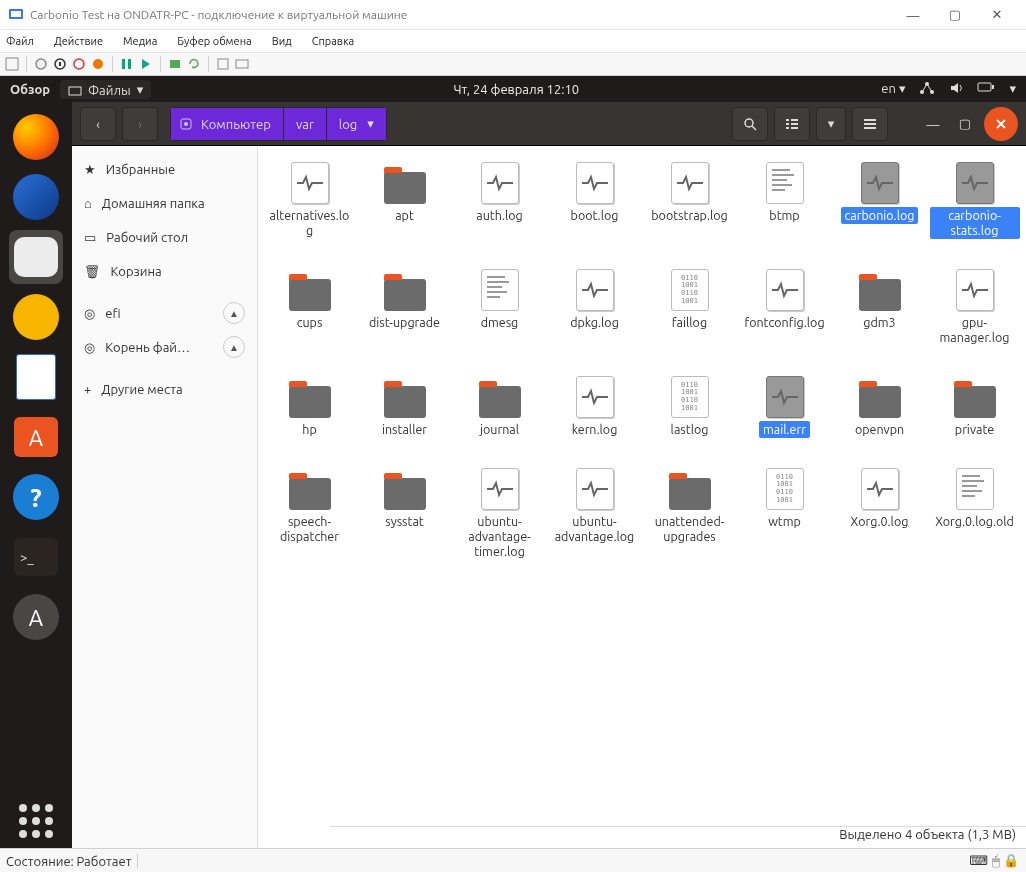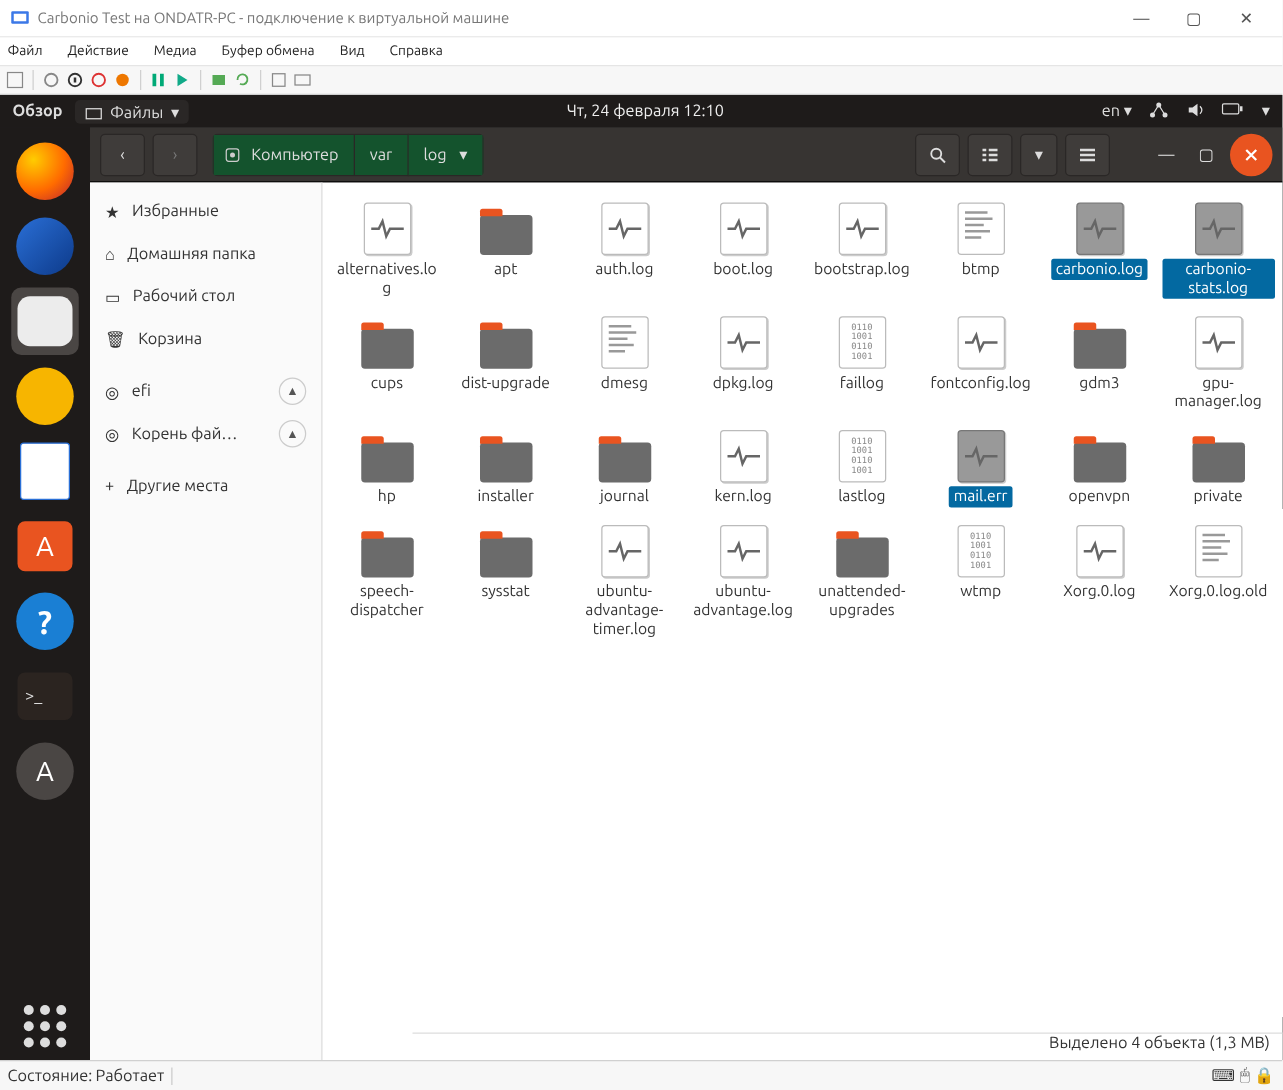--- a/index.html
+++ b/index.html
@@ -29,33 +29,33 @@
 .dock .app .bubble{width:46px;height:46px;border-radius:50%;display:flex;align-items:center;justify-content:center}
 .dock .spacer{flex:1}
 .dock .grid3{width:34px;height:34px;display:grid;grid-template-columns:repeat(3,8px);grid-template-rows:repeat(3,8px);gap:5px}
 .dock .grid3 span{background:#ddd;border-radius:50%}
 
 .files{position:absolute;left:72px;top:26px;right:0;bottom:0;background:#2b2b2b;display:flex;flex-direction:column}
 .files-tb{height:44px;background:#373432;display:flex;align-items:center;padding:0 8px;gap:6px;border-bottom:1px solid #000}
 .sq{height:34px;background:#3f3c3a;border:1px solid #2a2726;border-radius:4px;display:flex;align-items:center;justify-content:center;color:#ddd}
 .nav-back,.nav-fwd{width:36px}
 .pathbar{display:flex;gap:0;border-radius:4px;overflow:hidden}
-.pathseg{height:34px;background:#14532d;border:1px solid #2a2726;border-left:0;display:flex;align-items:center;padding:0 12px;color:#ddd;font-size:13px}
+.pathseg{height:34px;background:#6d28d9;border:1px solid #2a2726;border-left:0;display:flex;align-items:center;padding:0 12px;color:#ddd;font-size:13px}
 .pathbar .pathseg:first-child{border-left:1px solid #2a2726;padding-left:8px;gap:8px}
 .tb-spacer{flex:1}
 .win-close{width:34px;height:34px;border-radius:50%;background:#e95420;display:flex;align-items:center;justify-content:center}
 .files-body{flex:1;display:flex;background:#fff;overflow:hidden}
 .sidebar{width:186px;background:#fafafa;border-right:1px solid #ddd;padding-top:6px}
 .side-row{height:34px;display:flex;align-items:center;padding:0 12px;gap:10px;color:#333;font-size:13.5px}
 .side-row .eject{margin-left:auto;width:22px;height:22px;border:1px solid #ccc;border-radius:50%;display:flex;align-items:center;justify-content:center;font-size:10px;color:#555}
 .grid{flex:1;overflow:auto;padding:10px 4px}
-.grid-inner{display:grid;grid-template-columns:repeat(8,1fr);gap:4px 0}
+.grid-inner{display:grid;grid-template-columns:repeat(8,1fr);gap:20px 0}
 .item{display:flex;flex-direction:column;align-items:center;padding:4px 2px;text-align:center}
 .item .lbl{font-size:12.5px;color:#333;margin-top:3px;padding:1px 4px;border-radius:2px;line-height:1.2;max-width:90px;word-wrap:break-word}
-.item.sel .lbl{background:#0369a1;color:#fff}
+.item.sel .lbl{background:#3b82f6;color:#fff}
 .ico-box{width:48px;height:44px;display:flex;align-items:flex-end;justify-content:center;position:relative}
 
 .folder{width:42px;height:32px;background:#6b6b6b;border-radius:3px;position:relative}
 .folder:before{content:"";position:absolute;top:-5px;left:0;width:18px;height:6px;background:#e95420;border-radius:2px 2px 0 0}
 .logfile{width:38px;height:42px;background:#fff;border:1px solid #bbb;border-radius:3px;box-shadow:1px 1px 0 #ccc;display:flex;align-items:center;justify-content:center}
 .logfile.sel{background:#999;border-color:#777}
 .binfile{width:38px;height:42px;background:#fff;border:1px solid #bbb;border-radius:3px;display:flex;flex-direction:column;align-items:center;justify-content:center;font-family:monospace;font-size:7px;color:#888;line-height:1.1}
 .txtfile{width:38px;height:42px;background:#fff;border:1px solid #bbb;border-radius:3px;display:flex;flex-direction:column;padding:6px 5px;gap:3px}
 .txtfile span{height:2px;background:#999}
 .txtfile span:nth-child(1){width:70%}.txtfile span:nth-child(2){width:85%}.txtfile span:nth-child(3){width:60%}.txtfile span:nth-child(4){width:80%}.txtfile span:nth-child(5){width:50%}

